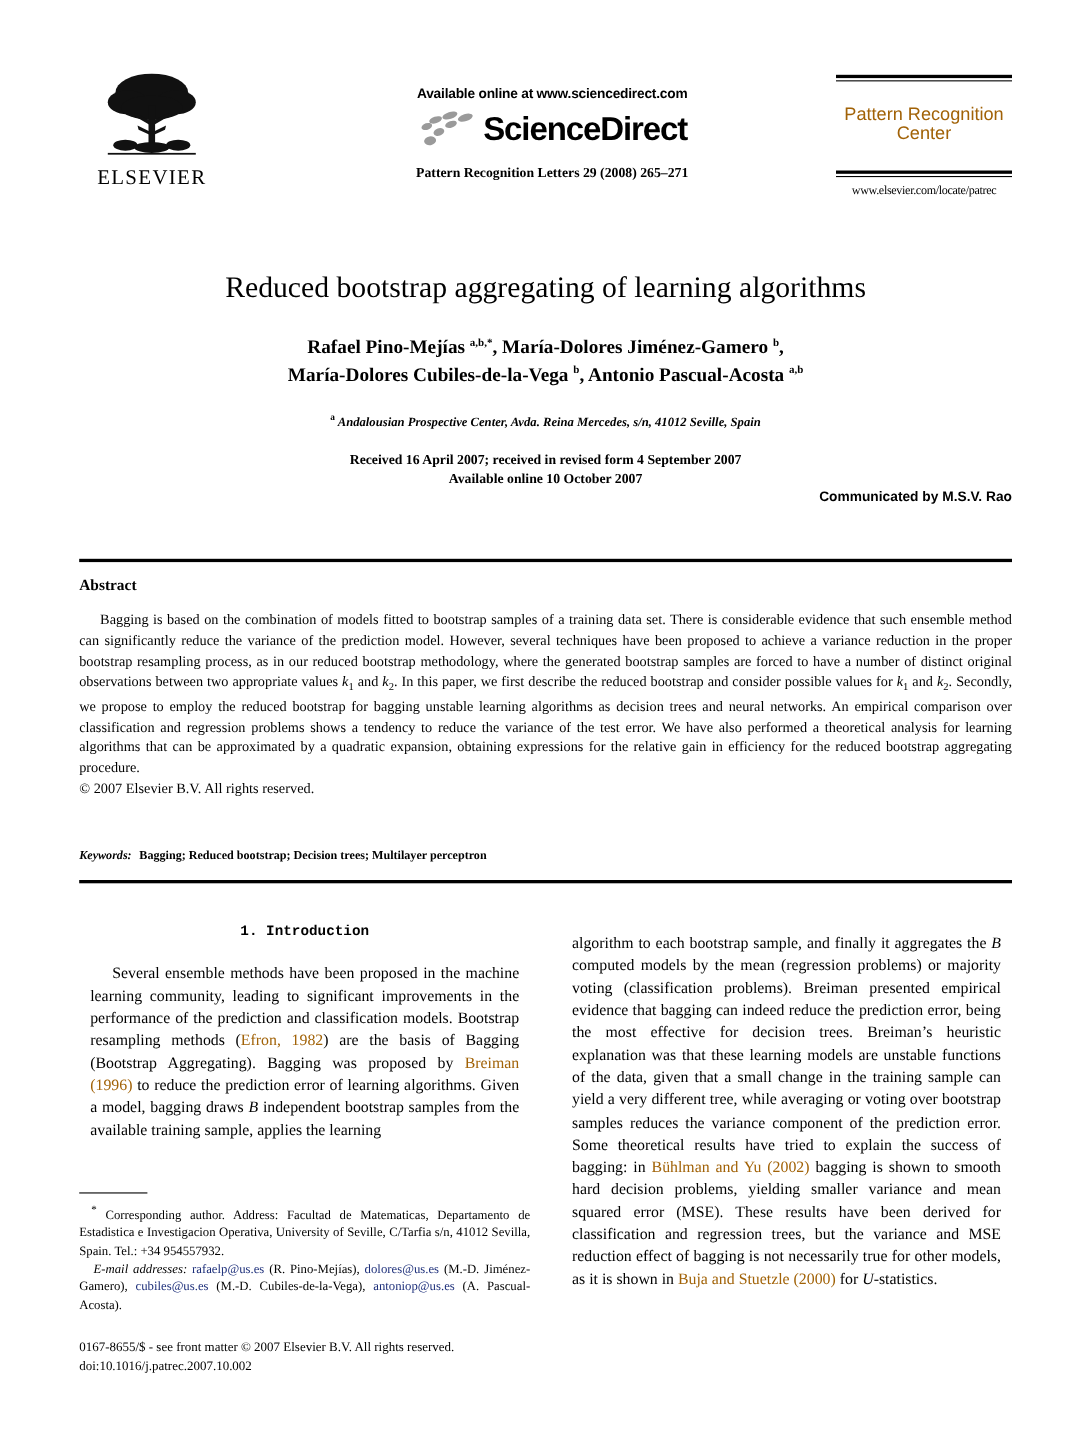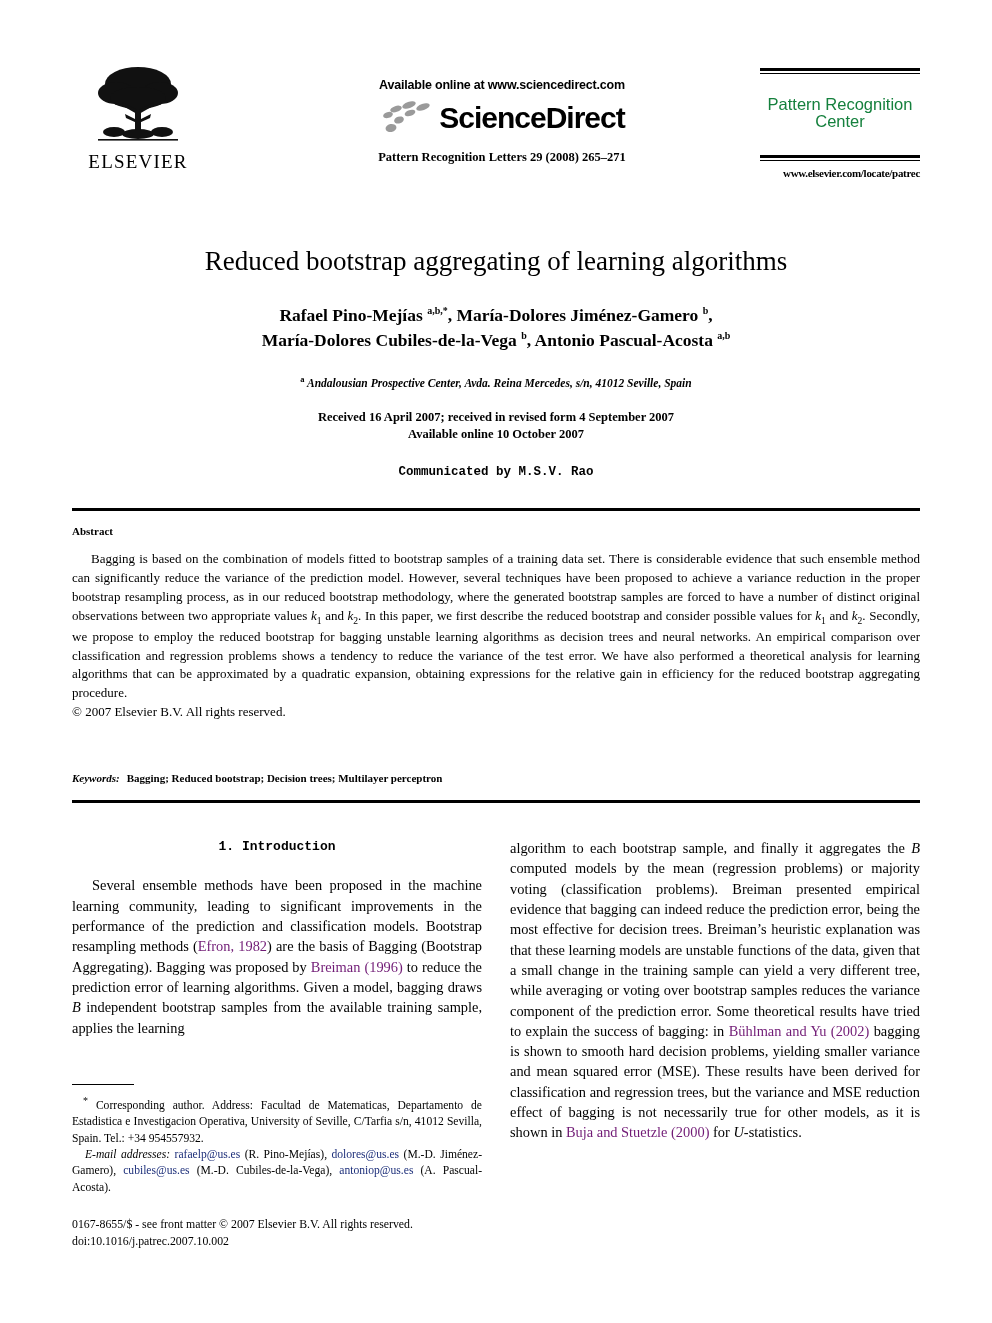--- a/index.html
+++ b/index.html
@@ -112,30 +112,29 @@
     border-bottom: 1px solid #000;
     height: 2px;
     width: 160px;
     margin-top: 4px;
   }
   .journal-name {
     font-family: "Liberation Sans", sans-serif;
     font-size: 16.5px;
     line-height: 1.06;
     padding: 22px 0 20px 0;
-    color: #15803d;
+    color: #a16207;
   }
   .journal-url {
     font-family: "Liberation Serif", serif;
     font-size: 11px;
-    font-weight: bold;
+    font-weight: normal;
     margin-top: 6px;
     white-space: nowrap;
     letter-spacing: -0.3px;
-    text-align: right;
   }
 
   
   .titleblock {
     position: absolute;
     left: 72px;
     top: 246px;
     width: 848px;
     text-align: center;
   }
@@ -166,24 +165,24 @@
   .affiliations sup { font-size: 8.5px; vertical-align: super; font-style: normal; }
 
   .dates {
     font-family: "Liberation Serif", serif;
     font-size: 12.5px;
     font-weight: bold;
     line-height: 1.35;
     margin-top: 18px;
   }
   .communicated {
-    font-family: Liberation Mono, monospace;
+    font-family: Liberation Sans, sans-serif;
     font-size: 12.5px;
     font-weight: bold;
-    margin-top: 22px;
+    text-align: right;
   }
 
   
   .rule-thick {
     position: absolute;
     left: 72px;
     width: 848px;
     height: 0;
     border-top: 3px solid #000;
   }
@@ -191,21 +190,21 @@
   #rule-abstract-bot { top: 800px; }
 
   .abstract-wrap {
     position: absolute;
     left: 72px;
     top: 525px;
     width: 848px;
   }
   .abstract-heading {
     font-family: "Liberation Serif", serif;
-    font-size: 11px;
+    font-size: 14px;
     font-weight: bold;
     margin-bottom: 13px;
   }
   .abstract-body {
     font-family: "Liberation Serif", serif;
     font-size: 13px;
     line-height: 1.46;
     text-align: justify;
     text-indent: 19px;
     margin: 0;
@@ -241,28 +240,28 @@
   #col-right { left: 510px; }
 
   .section-heading {
     font-family: Liberation Mono, monospace;
     font-size: 13px;
     font-weight: bold;
     margin: 0 0 19px 0;
     text-align: center;
   }
   .body-par {
-    margin: 0;
+    margin: 10px;
     text-indent: 20px;
     text-align: justify;
   }
   .body-par.noindent { text-indent: 0; }
 
   a.ref, .ref {
-    color: #701a75;
+    color: #a16207;
     text-decoration: none;
   }
   .mailto {
     color: #1d2f7a;
     text-decoration: none;
   }
 
   
   .footnote-rule {
     position: absolute;

